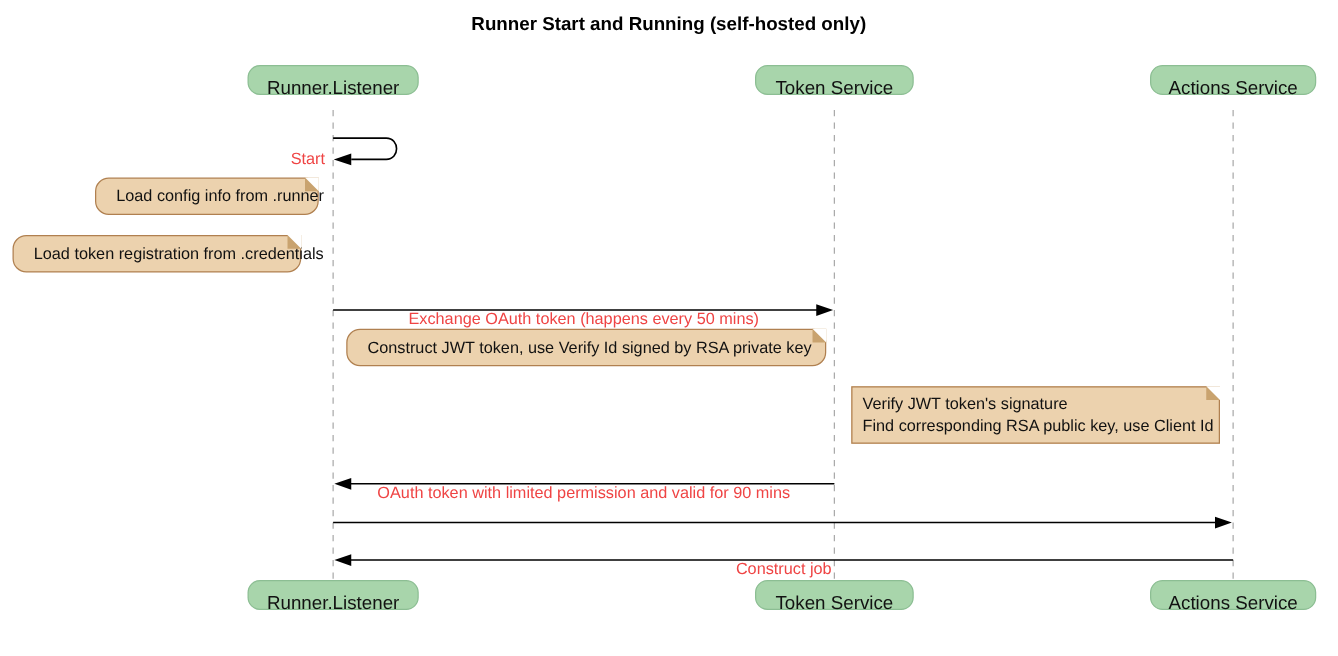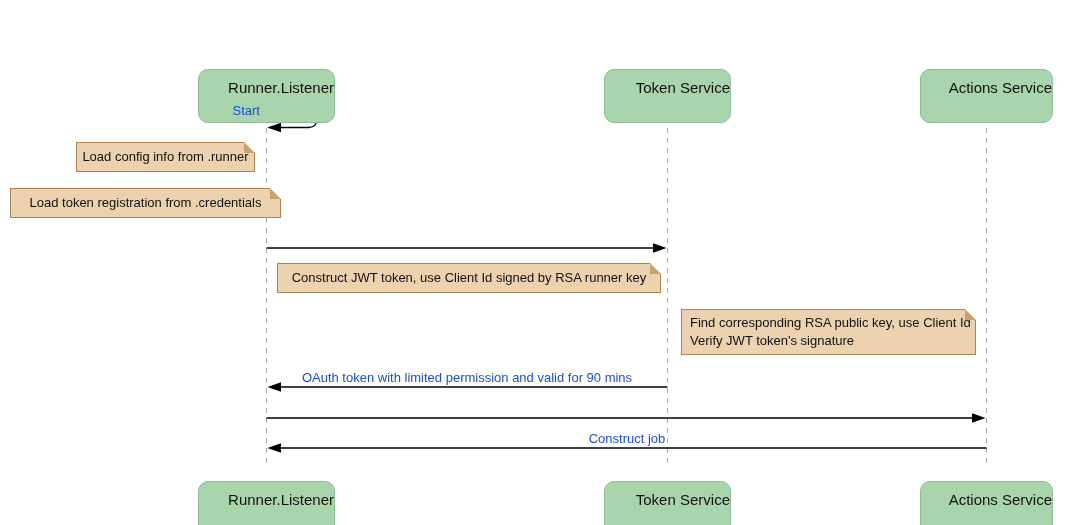--- a/index.html
+++ b/index.html
@@ -26,53 +26,54 @@
     top: 11px;
     left: 0;
     width: 1070px;
     text-align: center;
     font-size: 15px;
     font-weight: bold;
     color: #000000;
   }
   .pbox {
     position: absolute;
-    height: 54px;
+    height: 24px;
     line-height: 36px;
-    text-align: right;
+    text-align: center;
     background: #a8d5ab;
     border: 1px solid #8cbe93;
     border-radius: 10px;
     font-size: 15px;
     color: #111111;
     box-sizing: border-box;
-    margin-top: 17px;
   }
   .mlabel {
     position: absolute;
     font-size: 13px;
-    color: #1d4ed8;
+    color: #ef4444;
     white-space: nowrap;
+    margin-top: 16px;
   }
   .center { text-align: center; }
   .right { text-align: right; }
   .note {
     position: absolute;
     background: #ecd2ae;
     border: 1px solid #b08050;
     box-sizing: border-box;
     font-size: 13px;
     color: #111111;
     white-space: nowrap;
   }
   .note.single {
     height: 30px;
     line-height: 28px;
-    text-align: center;
-    padding: 0 4px;
+    text-align: right;
+    padding: 0 16px;
+    border-radius: 11px;
   }
   .note.multi {
     height: 46px;
     padding: 4px 8px;
     text-align: left;
   }
   .note .fold {
     position: absolute;
     top: -1px;
     right: -1px;
@@ -83,20 +84,21 @@
   }
   .note .noteline {
     line-height: 18px;
   }
 </style>
 </head>
 <body>
 
 <div class="canvas">
 
+  <div class="title">Runner Start and Running (self-hosted only)</div>
 
   <svg class="layer-svg" width="1070" height="525" viewBox="0 0 1070 525">
 
     <line x1="266.5" y1="88" x2="266.5" y2="464" stroke="#aaaaaa" stroke-width="1" stroke-dasharray="5,5"></line>
     <line x1="667.5" y1="88" x2="667.5" y2="464" stroke="#aaaaaa" stroke-width="1" stroke-dasharray="5,5"></line>
     <line x1="986.5" y1="88" x2="986.5" y2="464" stroke="#aaaaaa" stroke-width="1" stroke-dasharray="5,5"></line>
 
     <g>
       <path d="M 266.5 110.5 H 309 C 320 110.5 320 127.5 309 127.5 H 281" fill="none" stroke="#000000" stroke-width="1.3"></path>
       <polygon points="267,127.5 281,122.8 281,132.2" fill="#000000"></polygon>
@@ -125,37 +127,38 @@
 
   <div class="pbox" style="left:198px; top:52px; width:137px;">Runner.Listener</div>
   <div class="pbox" style="left:604px; top:52px; width:127px;">Token Service</div>
   <div class="pbox" style="left:920px; top:52px; width:133px;">Actions Service</div>
 
   <div class="pbox" style="left:198px; top:464px; width:137px;">Runner.Listener</div>
   <div class="pbox" style="left:604px; top:464px; width:127px;">Token Service</div>
   <div class="pbox" style="left:920px; top:464px; width:133px;">Actions Service</div>
 
   <div class="mlabel right" style="left:180px; top:103px; width:80px;">Start</div>
+  <div class="mlabel center" style="left:277px; top:231px; width:380px;">Exchange OAuth token (happens every 50 mins)</div>
   <div class="mlabel center" style="left:277px; top:370px; width:380px;">OAuth token with limited permission and valid for 90 mins</div>
   <div class="mlabel center" style="left:277px; top:431px; width:700px;">Construct job</div>
 
   <div class="note single" style="left:76px; top:142px; width:179px;">
     <span class="fold"></span>
     <span>Load config info from .runner</span>
   </div>
 
-  <div class="note single" style="left:10px; top:188px; width:271px;">
+  <div class="note single" style="left:10px; top:188px; width:231px;">
     <span class="fold"></span>
     <span>Load token registration from .credentials</span>
   </div>
 
   <div class="note single" style="left:277px; top:263px; width:384px;">
     <span class="fold"></span>
-    <span>Construct JWT token, use Client Id signed by RSA runner key</span>
+    <span>Construct JWT token, use Verify Id signed by RSA private key</span>
   </div>
 
   <div class="note multi" style="left:681px; top:309px; width:295px;">
     <span class="fold"></span>
+    <div class="noteline">Verify JWT token's signature</div>
     <div class="noteline">Find corresponding RSA public key, use Client Id</div>
-    <div class="noteline">Verify JWT token's signature</div>
   </div>
 
 </div>
 
 </body></html>

